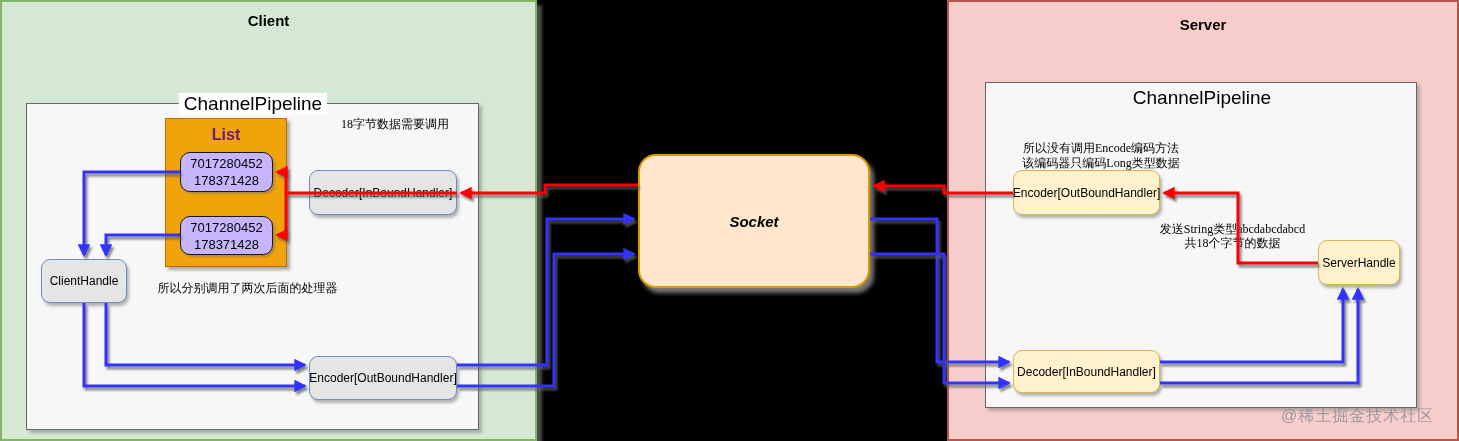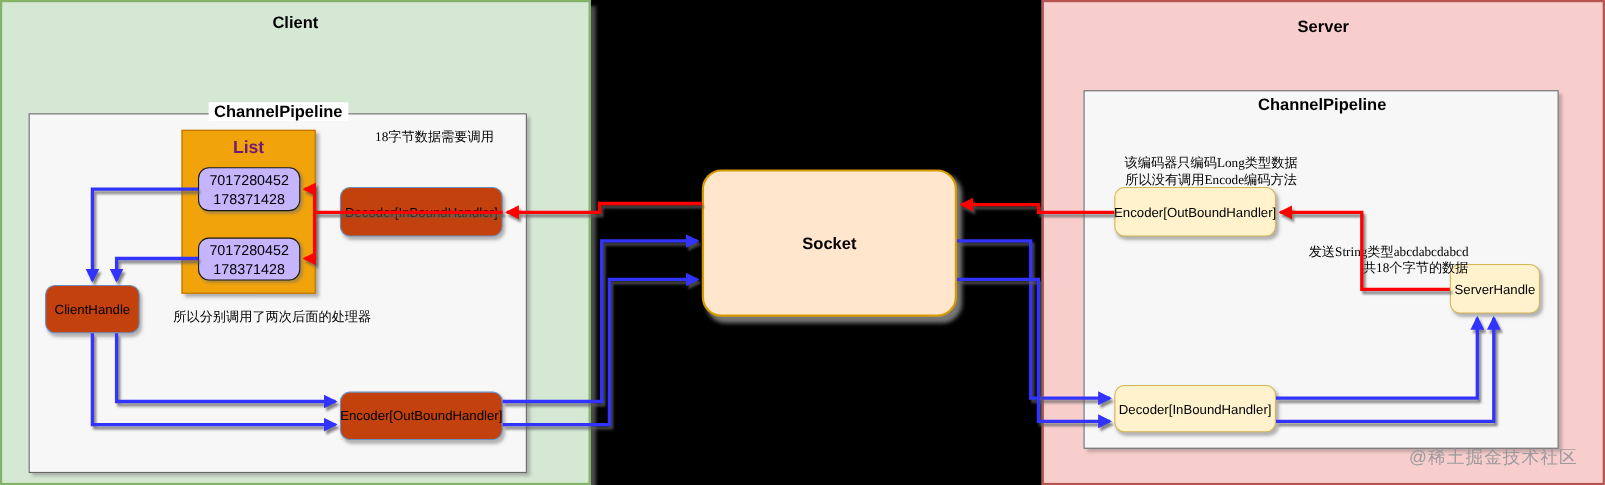--- a/index.html
+++ b/index.html
@@ -2,32 +2,32 @@
 <html><head>
 <meta charset="utf-8">
 <style>
   html,body{margin:0;padding:0;background:#000;}
   #stage{position:relative;width:1459px;height:441px;background:#000;overflow:hidden;
          font-family:"Liberation Sans","DejaVu Sans",sans-serif;color:#000;}
   .abs{position:absolute;box-sizing:border-box;}
   .panel{border:2px solid;box-shadow:5px 5px 3px rgba(115,115,115,0.65);}
   .panel-title{position:absolute;left:0;right:0;text-align:center;font-weight:bold;font-size:15px;}
   .pipeline{background:#f7f7f7;border:1px solid #666;box-shadow:3px 3px 3px rgba(110,110,110,0.45);}
-  .pipeline-label{position:absolute;font-weight:bold;font-size:15px;white-space:nowrap;transform:translateX(-50%);}
+  .pipeline-label{position:absolute;font-weight:normal;font-size:19px;white-space:nowrap;transform:translateX(-50%);}
   .node{display:flex;align-items:center;justify-content:center;border-radius:9px;
         font-size:12px;white-space:nowrap;box-shadow:2px 3px 3px rgba(110,110,110,0.5);}
-  .blue-node{background:#c2410c;border:1px solid #6c8ebf;}
+  .blue-node{background:#e5e5e5;border:1px solid #6c8ebf;}
   .yellow-node{background:#fff2cc;border:1px solid #d6b656;}
   .list-box{background:#f0a30a;border:1px solid #bd7000;box-shadow:3px 3px 3px rgba(110,110,110,0.55);}
   .list-title{text-align:center;color:#701a75;font-weight:bold;font-size:16px;margin-top:7px;}
   .num-box{background:#c4b5fd;border:1.5px solid #1a1a1a;border-radius:10px;display:flex;flex-direction:column;
            align-items:center;justify-content:center;font-size:13px;line-height:17px;
            box-shadow:2px 2px 2px rgba(110,110,110,0.45);}
   .socket{background:#ffe6cc;border:2px solid #d79b00;border-radius:18px;display:flex;align-items:center;
-          justify-content:center;font-weight:bold;font-size:15px;box-shadow:4px 5px 4px rgba(125,125,125,0.95);}
+          justify-content:center;font-weight:bold;font-size:15px;box-shadow:4px 5px 4px rgba(125,125,125,0.95);font-style:italic;}
   .note{font-size:12px;line-height:15px;text-align:center;white-space:nowrap;font-family:Liberation Serif, serif;}
   .watermark{font-size:16px;color:#8d9097;opacity:0.85;letter-spacing:1px;white-space:nowrap;z-index:7;}
   #connectors{position:absolute;left:0;top:0;z-index:6;pointer-events:none;}
   #connectors polyline{fill:none;stroke-width:3;filter:drop-shadow(2px 3px 1px rgba(95,95,95,0.75));}
   .z1{z-index:1}.z2{z-index:2}.z3{z-index:3}
 </style>
 </head>
 <body>
 
 <div id="stage">
@@ -69,24 +69,24 @@
   </div>
 
   <div class="abs pipeline z2" style="left:985px;top:82px;width:432px;height:326px;"></div>
   <div class="abs pipeline-label z3" style="left:1202px;top:87px;">ChannelPipeline</div>
 
   <div class="abs node yellow-node z3" style="left:1013px;top:170px;width:147px;height:45px;">Encoder[OutBoundHandler]</div>
   <div class="abs node yellow-node z3" style="left:1318px;top:240px;width:82px;height:45px;">ServerHandle</div>
   <div class="abs node yellow-node z3" style="left:1013px;top:350px;width:147px;height:43px;">Decoder[InBoundHandler]</div>
 
   <div class="abs note z3" style="left:995px;top:141px;width:212px;">
+    <div>所以没有调用Encode编码方法</div>
     <div>该编码器只编码Long类型数据</div>
-    <div>所以没有调用Encode编码方法</div>
   </div>
-  <div class="abs note z3" style="left:1130px;top:222px;width:205px;line-height:14px;text-align:right;">
+  <div class="abs note z3" style="left:1130px;top:222px;width:205px;line-height:14px;">
     <div>发送String类型abcdabcdabcd</div>
     <div>共18个字节的数据</div>
   </div>
 
   <div class="abs watermark" style="left:1281px;top:406px;">@稀土掘金技术社区</div>
 
   <svg id="connectors" width="1459" height="441" viewBox="0 0 1459 441">
     <defs>
       <marker id="arrB" viewBox="0 0 10 10" refX="8.5" refY="5" markerWidth="4.2" markerHeight="4.2" orient="auto" markerUnits="strokeWidth">
         <path d="M0,0 L10,5 L0,10 Z" fill="#3333ff"></path>

